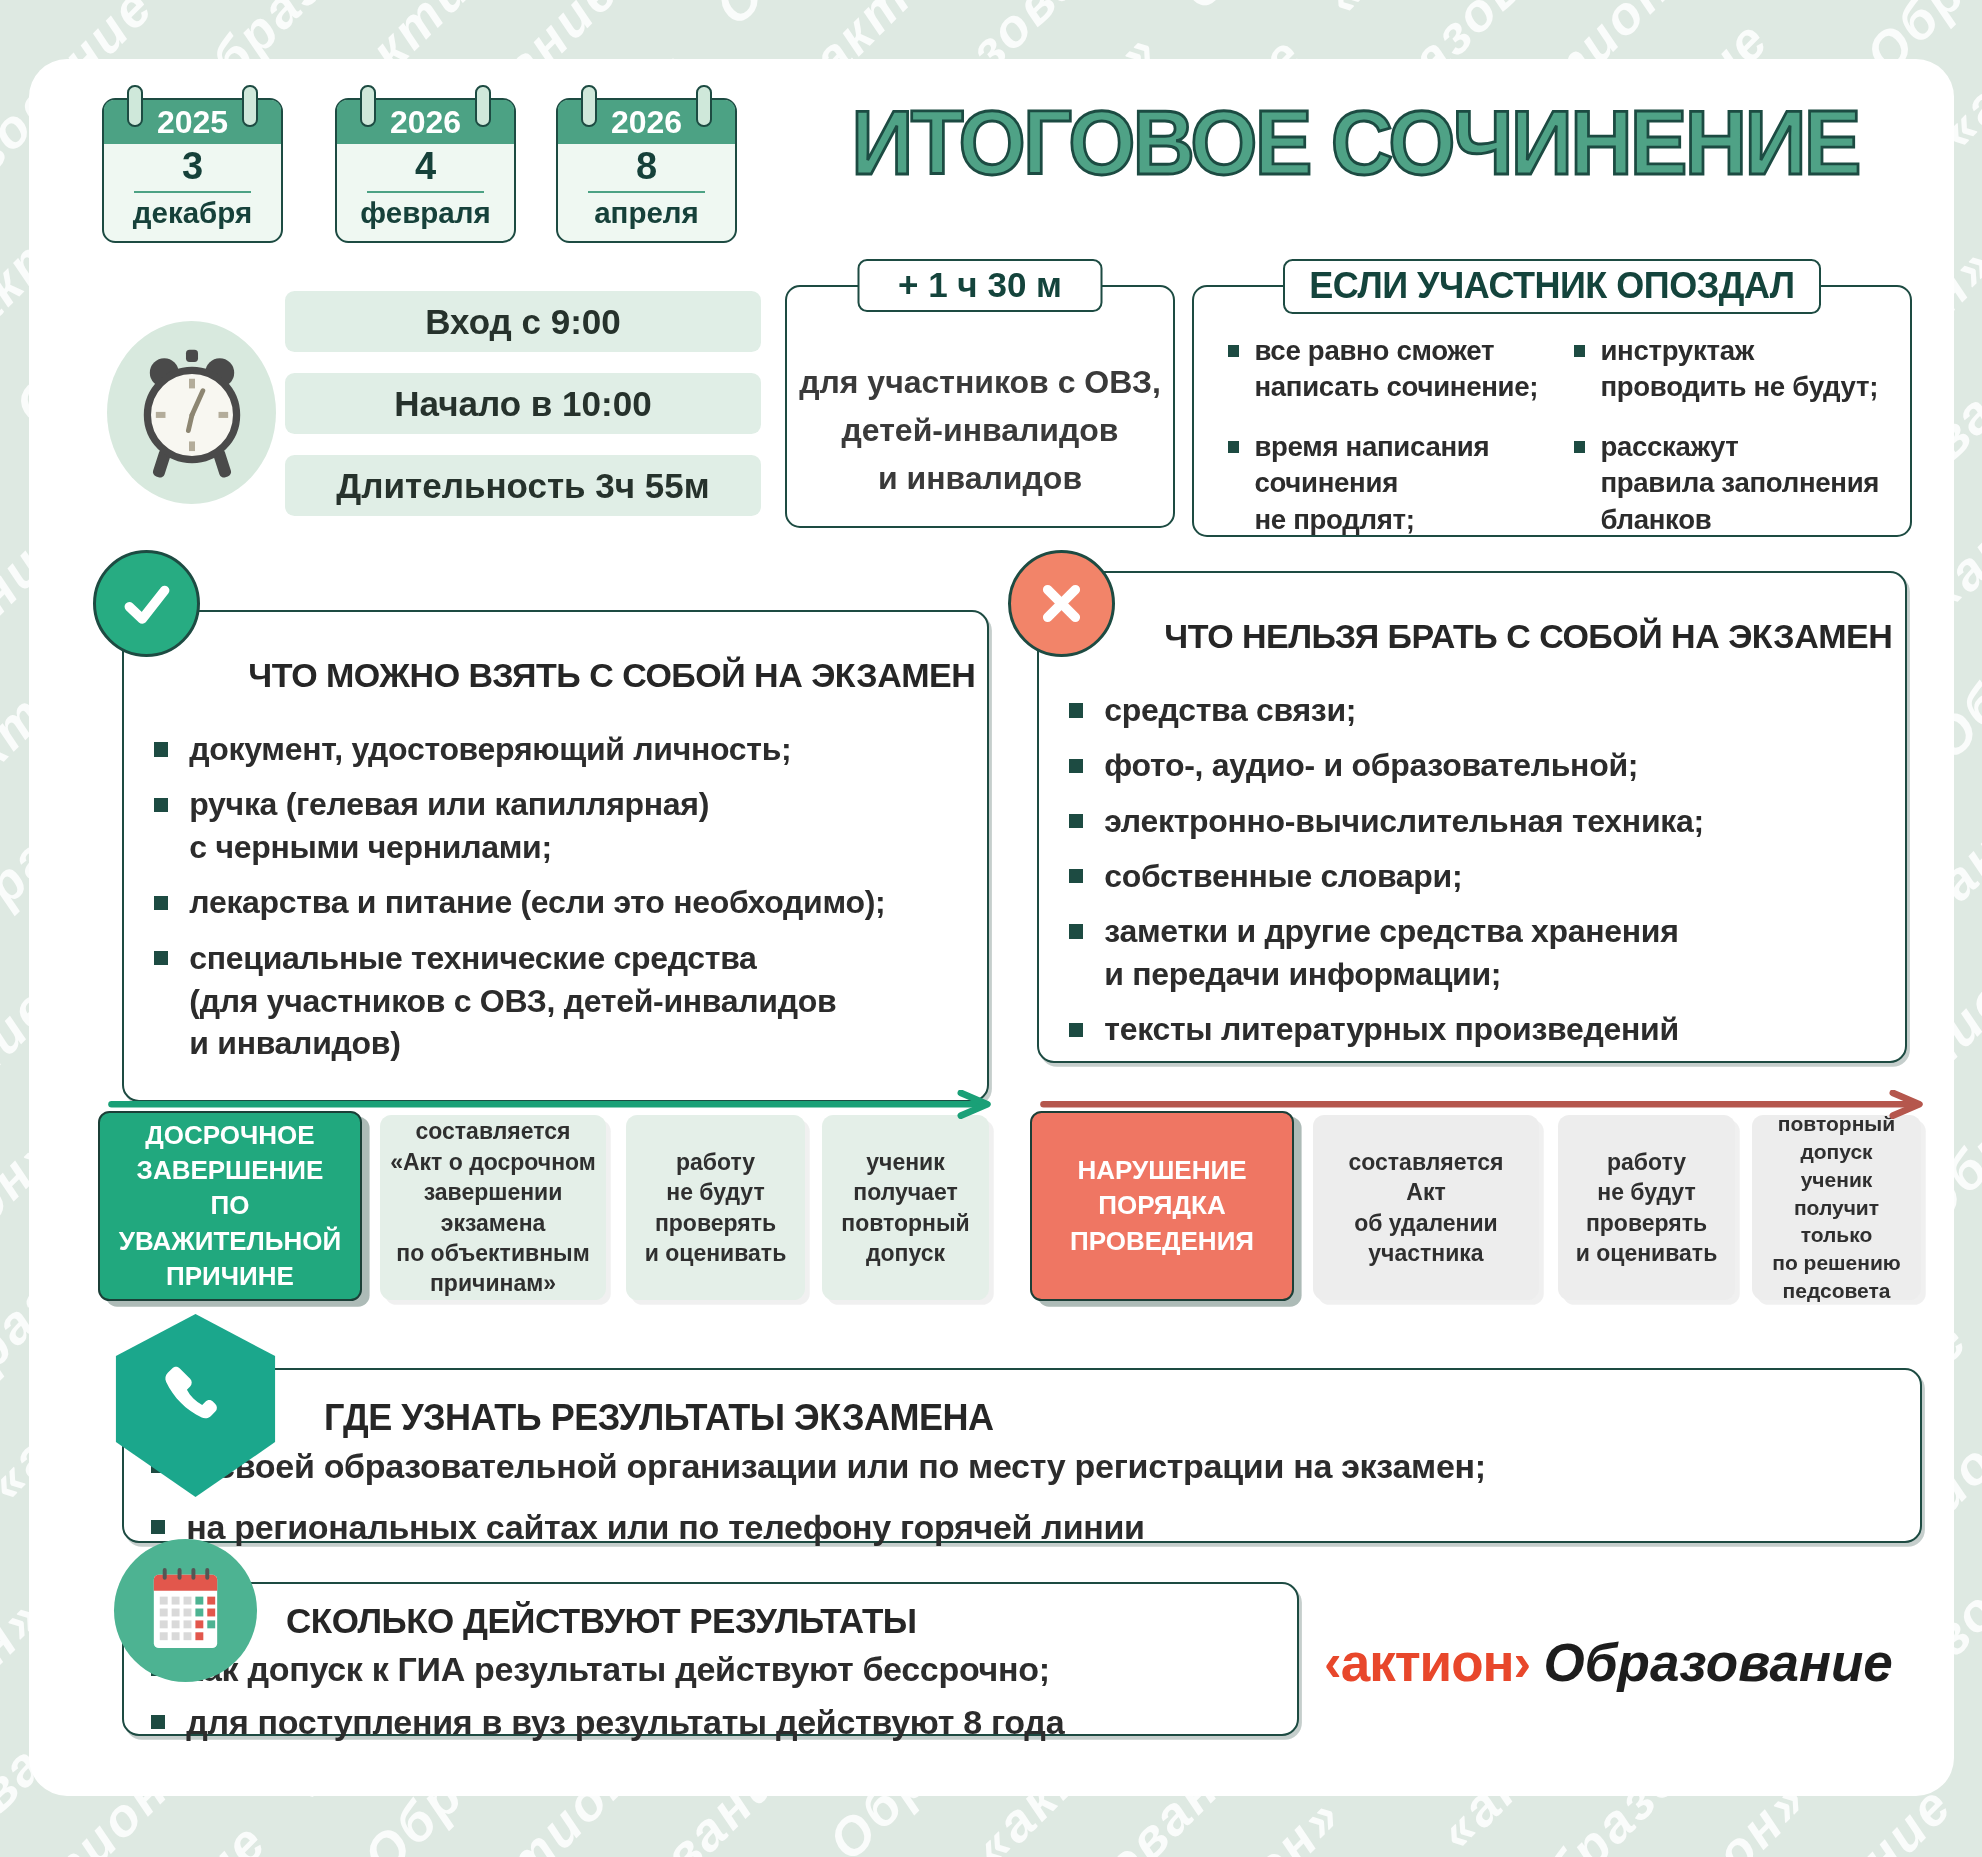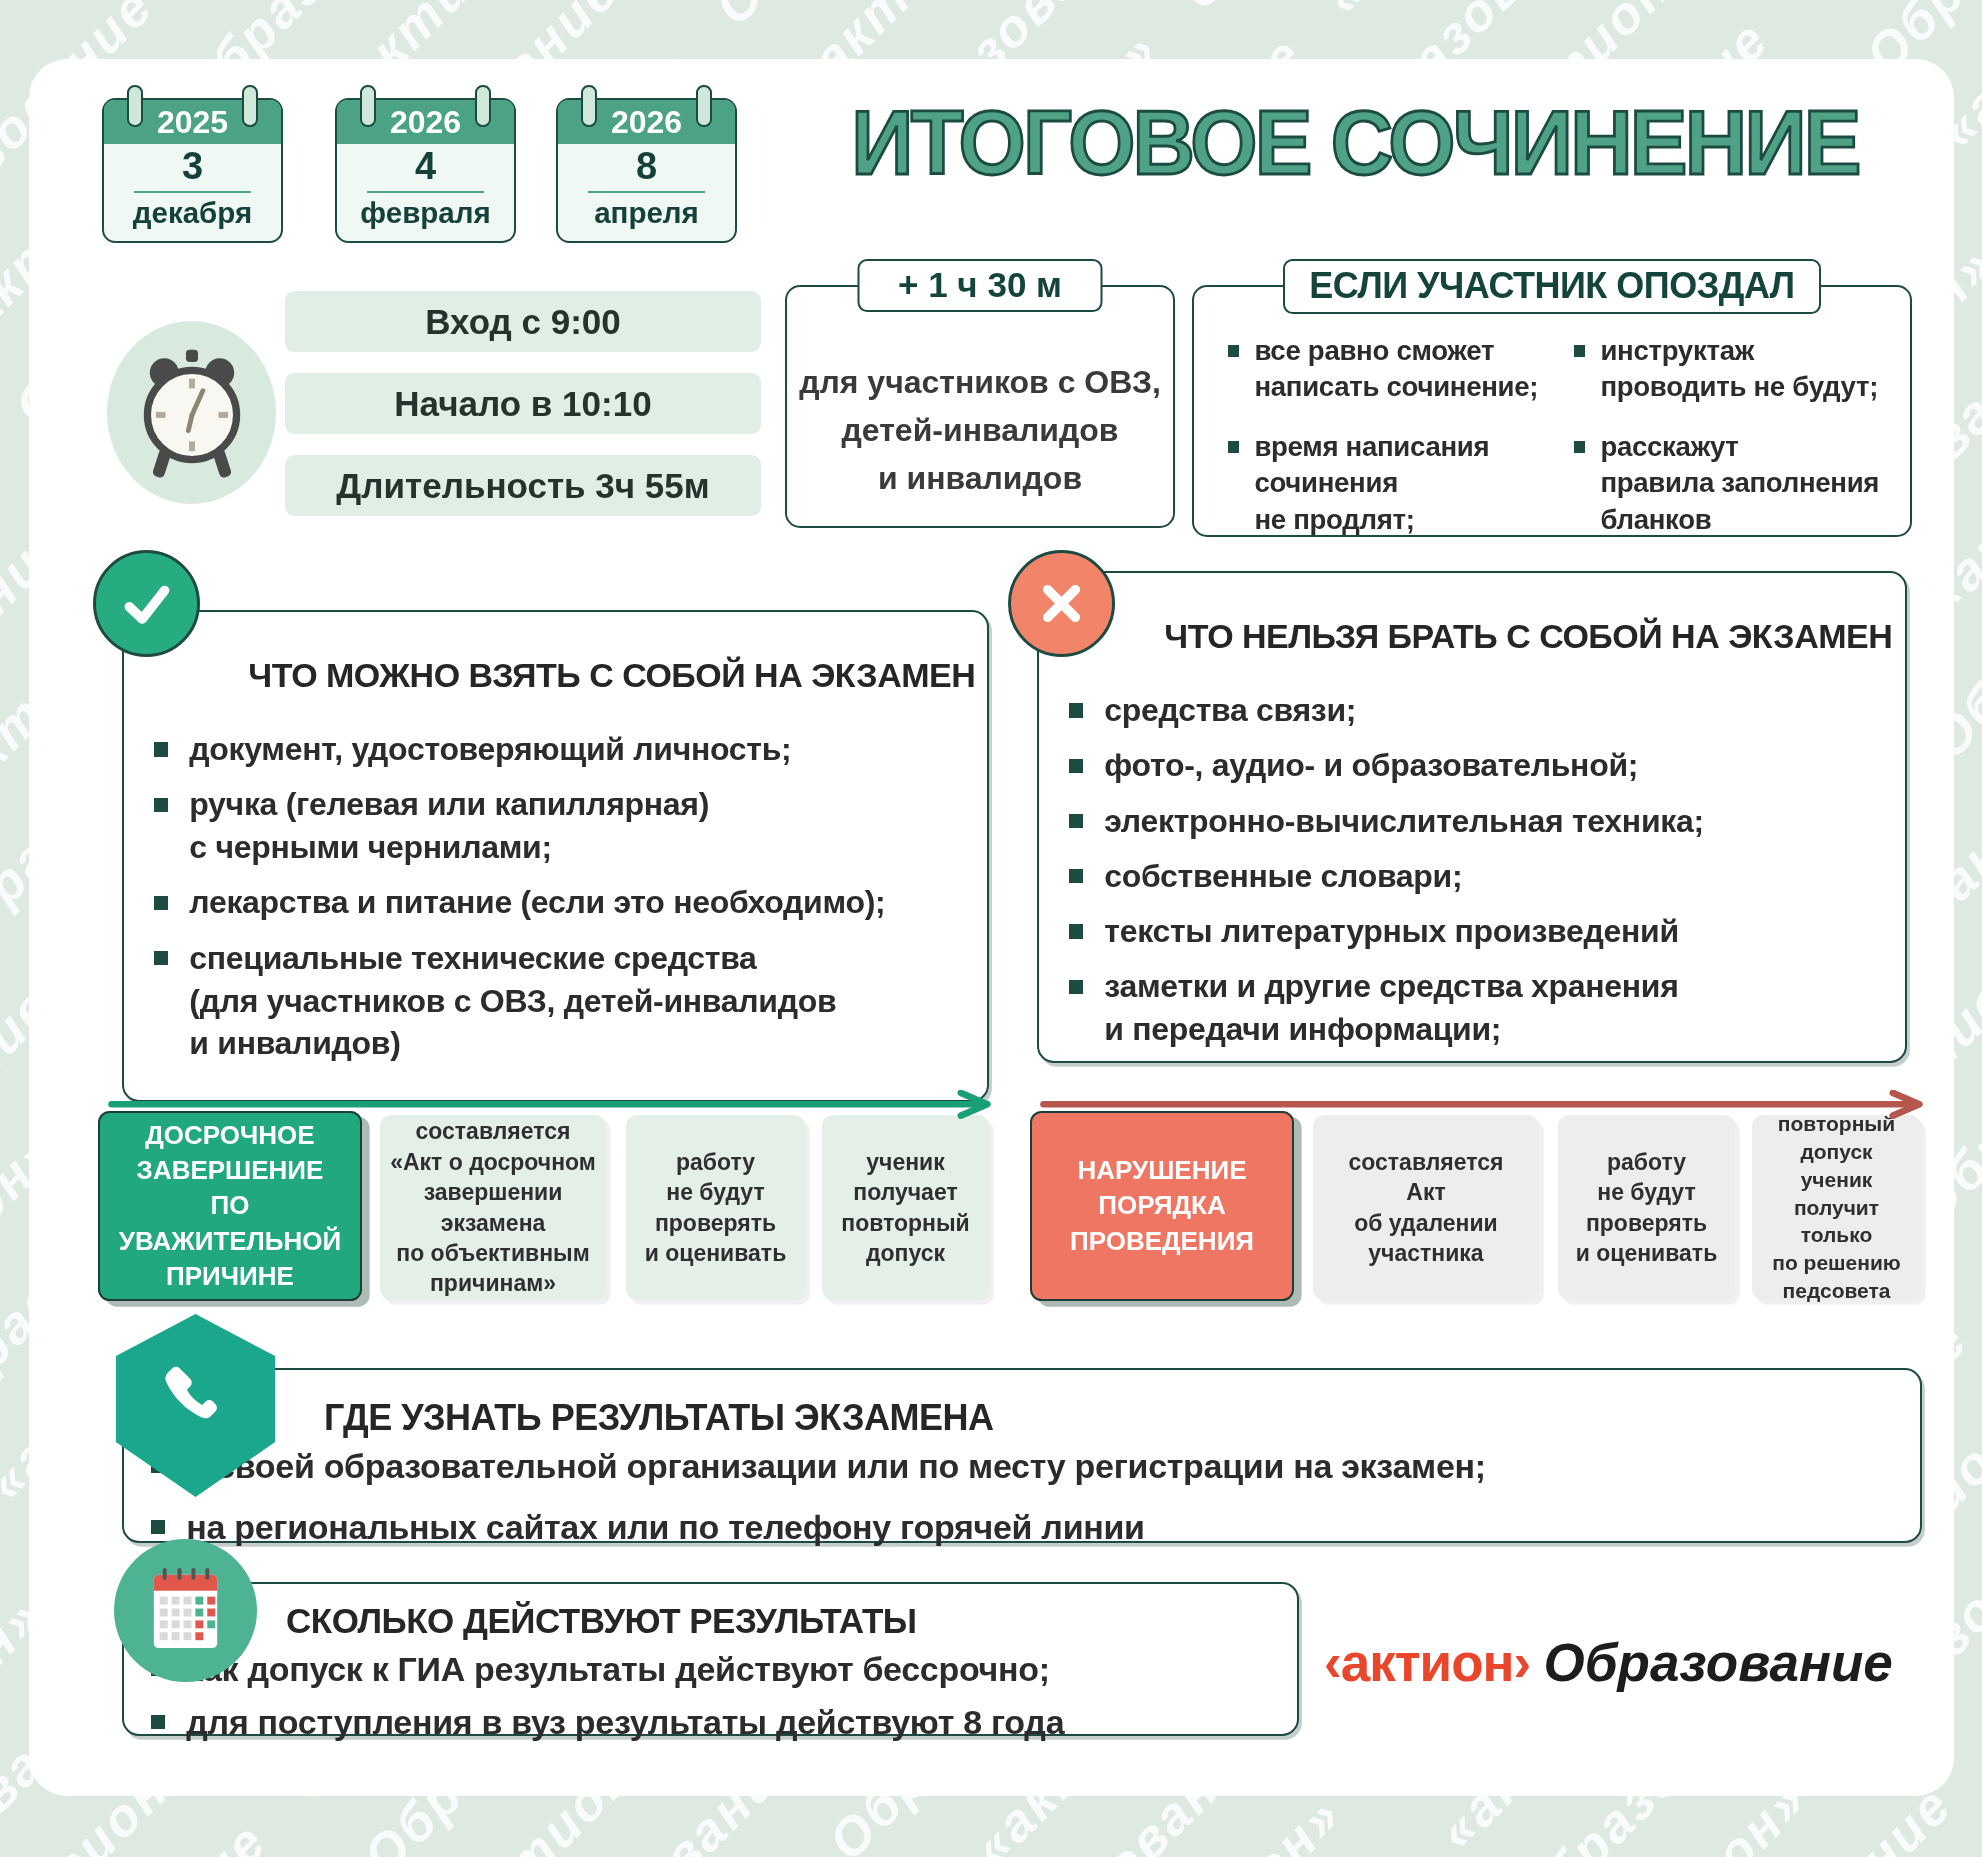--- a/index.html
+++ b/index.html
@@ -147,21 +147,21 @@
       <circle cx="50" cy="58" r="37" fill="#F8F7F1" stroke="#4A4A4A" stroke-width="6"></circle>
       <line x1="50" y1="28" x2="50" y2="36" stroke="#B3AC9A" stroke-width="5"></line>
       <line x1="50" y1="80" x2="50" y2="88" stroke="#B3AC9A" stroke-width="5"></line>
       <line x1="20" y1="58" x2="28" y2="58" stroke="#B3AC9A" stroke-width="5"></line>
       <line x1="72" y1="58" x2="80" y2="58" stroke="#B3AC9A" stroke-width="5"></line>
       <line x1="50" y1="58" x2="59" y2="38" stroke="#8D8672" stroke-width="4" stroke-linecap="round"></line>
       <line x1="50" y1="58" x2="47" y2="71" stroke="#8D8672" stroke-width="4" stroke-linecap="round"></line>
     </svg>
   </div>
   <div class="pill" style="top:291px;">Вход с 9:00</div>
-  <div class="pill" style="top:373px;">Начало в 10:10</div>
+  <div class="pill" style="top:373px;">Начало в 10:00</div>
   <div class="pill" style="top:455px;">Длительность 3ч 55м</div>
 
   <div class="tcard" style="left:785px;top:285px;width:390px;height:243px;">
     <div class="tab extra-tab">+ 1 ч 30 м</div>
     <div class="extra-text">для участников с ОВЗ,
 детей-инвалидов
 и инвалидов</div>
   </div>
 
   <div class="tcard" style="left:1192px;top:285px;width:720px;height:252px;">
@@ -238,26 +238,26 @@
       <div class="bitem">
         <span class="sq"></span>
         <span class="btext">электронно-вычислительная техника;</span>
       </div>
       <div class="bitem">
         <span class="sq"></span>
         <span class="btext">собственные словари;</span>
       </div>
       <div class="bitem">
         <span class="sq"></span>
-        <span class="btext">тексты литературных произведений</span>
-      </div>
-      <div class="bitem">
-        <span class="sq"></span>
         <span class="btext">заметки и другие средства хранения
 и передачи информации;</span>
+      </div>
+      <div class="bitem">
+        <span class="sq"></span>
+        <span class="btext">тексты литературных произведений</span>
       </div>
     </div>
   </div>
   <div class="circle-badge" style="left:1008px;top:550px;background:#F28469;">
     <svg width="63" height="63" viewBox="0 0 100 100">
       <line x1="28" y1="28" x2="72" y2="72" stroke="#fff" stroke-width="15" stroke-linecap="round"></line>
       <line x1="72" y1="28" x2="28" y2="72" stroke="#fff" stroke-width="15" stroke-linecap="round"></line>
     </svg>
   </div>
 

